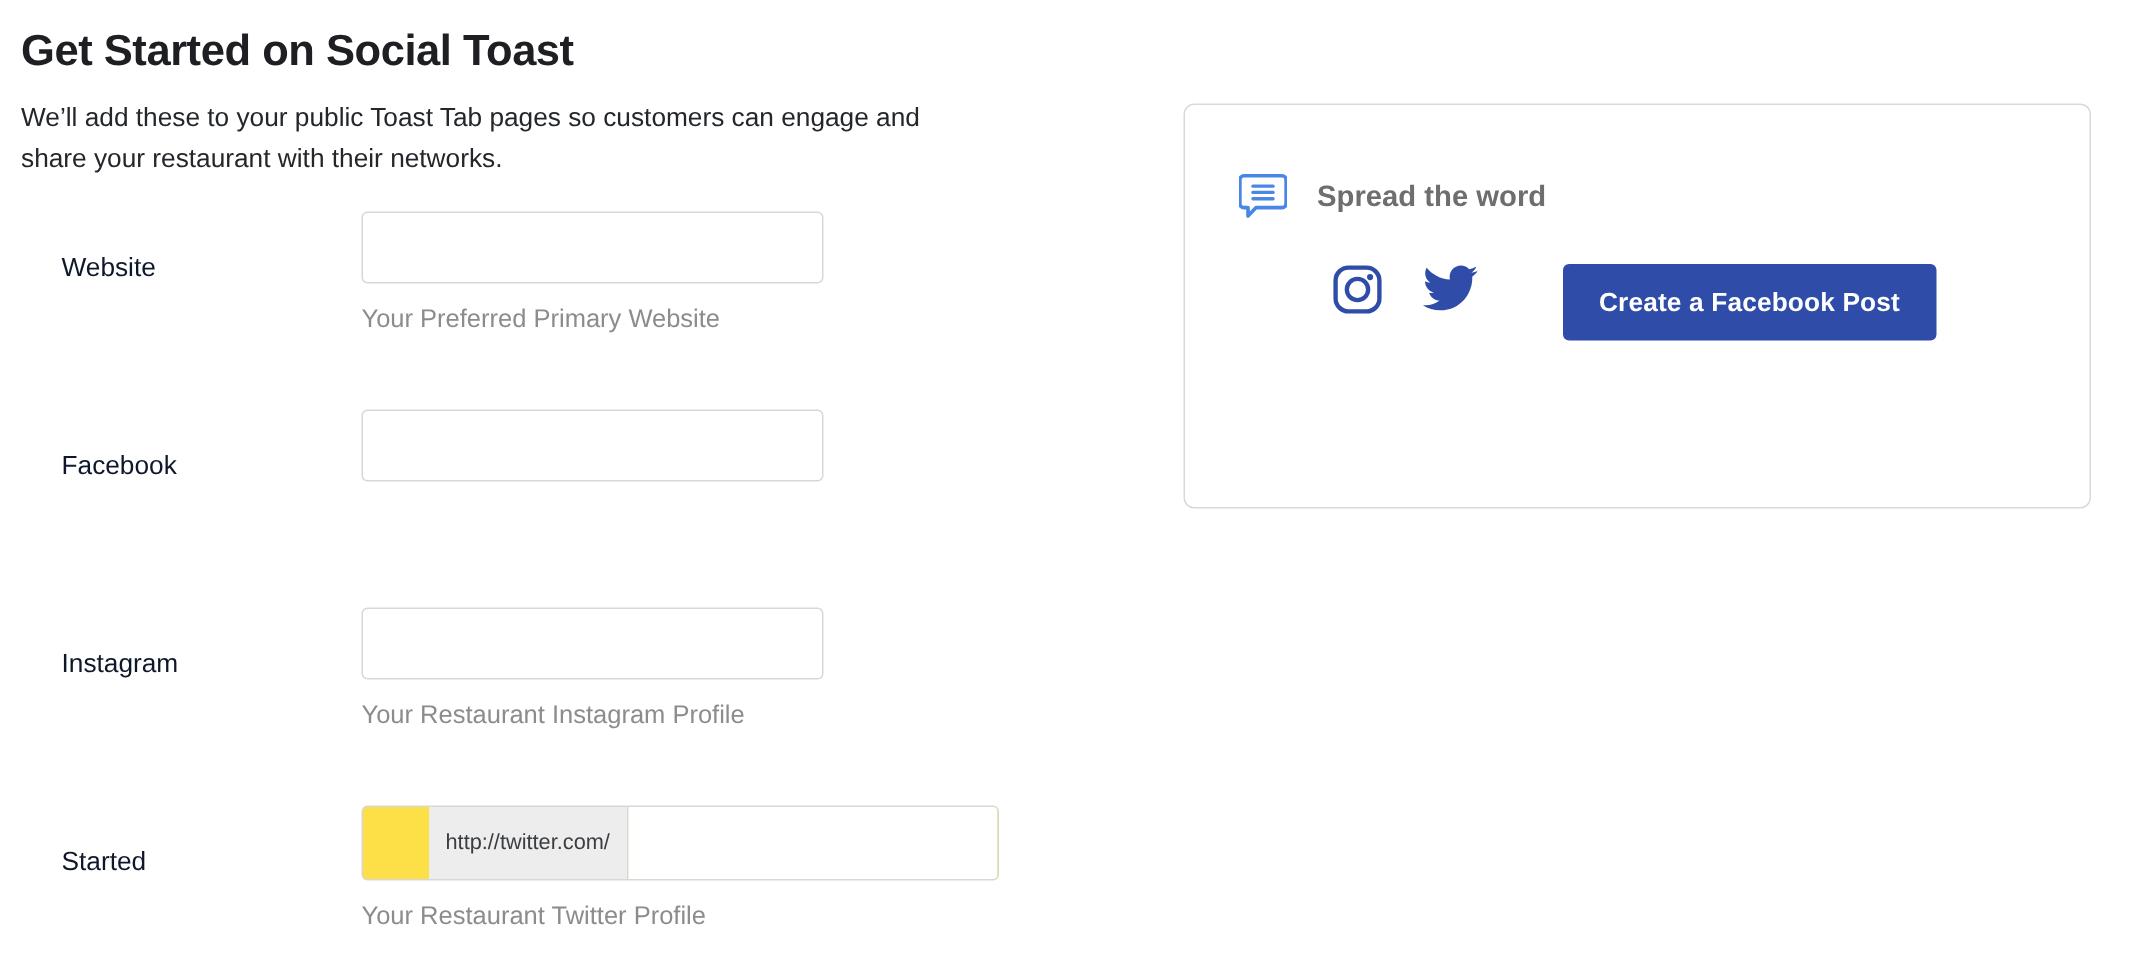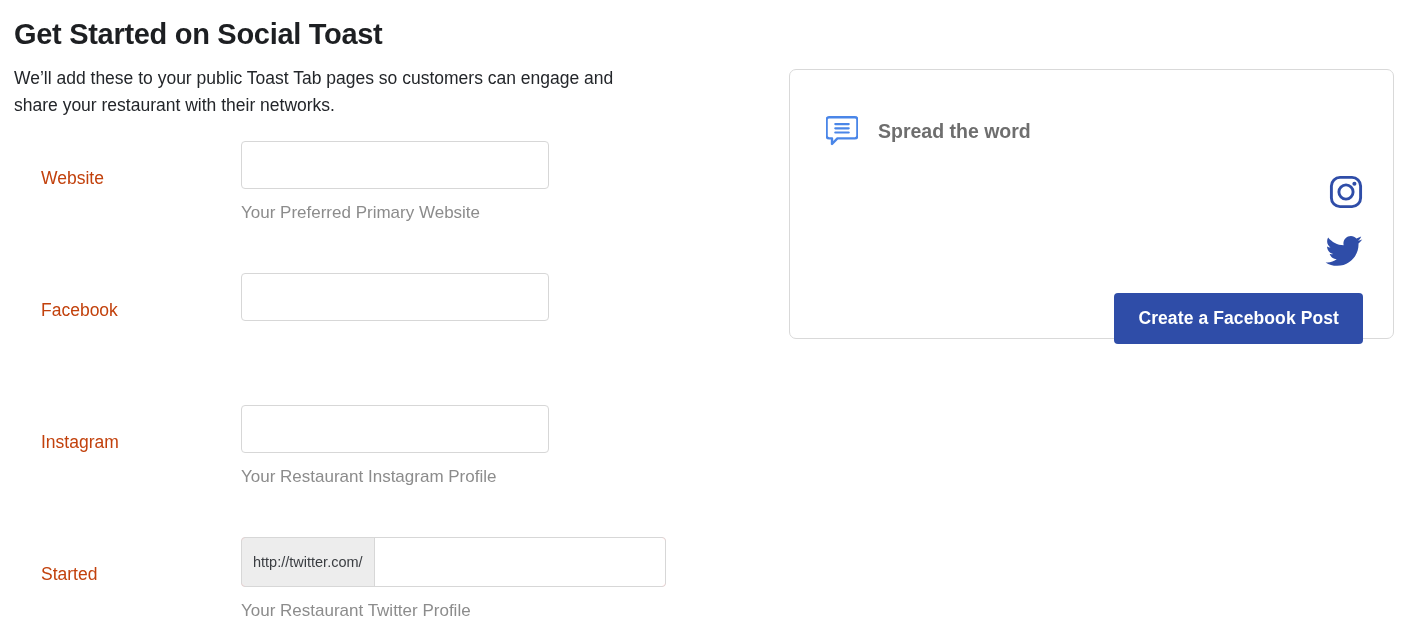--- a/index.html
+++ b/index.html
@@ -50,21 +50,21 @@
     position: relative;
     height: 132px;
   }
   .form-row.twitter-row { height: 120px; }
 
   .field-label {
     position: absolute;
     left: 27px;
     top: 26px;
     font-size: 17.5px;
-    color: #c2410c;
+    color: #0f172a;
     line-height: 22px;
     white-space: nowrap;
   }
 
   .field-wrap {
     position: absolute;
     left: 227px;
     top: 0;
   }
   .text-input {
@@ -90,21 +90,22 @@
   }
 
   
   .input-group {
     display: flex;
     width: 425px;
     height: 50px;
     border: 1px solid #d7d7d7;
     border-radius: 4px;
     overflow: hidden;
-    background: #fca5a5;
+    background: #fde047;
+    padding-left: 44px;
   }
   .input-addon {
     display: flex;
     align-items: center;
     justify-content: center;
     background: #ededed;
     border-right: 1px solid #d7d7d7;
     padding: 0 11px;
     font-size: 14.5px;
     color: #3a3d41;
@@ -160,23 +161,22 @@
     margin-top: 13px;
     font-size: 17.5px;
     color: #1f2225;
     line-height: 30px;
     width: 452px;
   }
   .card-actions {
     margin-left: 62px;
     margin-top: 24px;
     display: flex;
-    align-items: flex-end;
+    align-items: flex-start;
     gap: 26px;
-    flex-direction: column;
   }
   .social-icon-btn {
     border: 0;
     background: transparent;
     padding: 0;
     cursor: pointer;
     line-height: 0;
     display: inline-flex;
   }
   .fb-post-btn {

